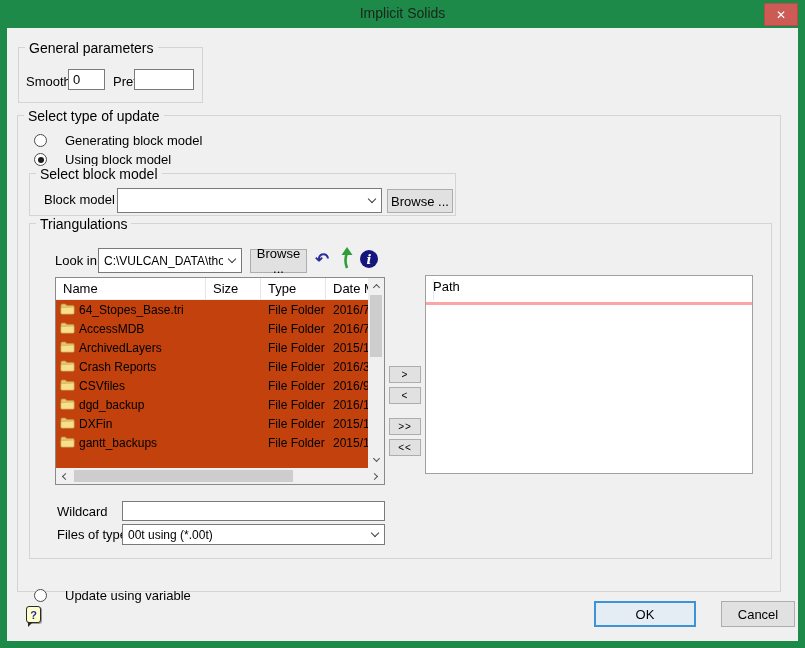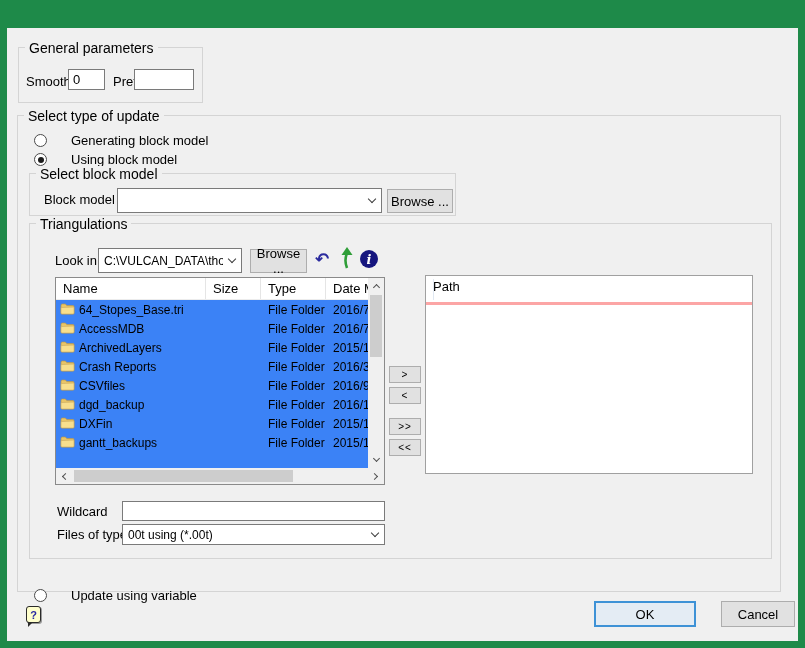--- a/index.html
+++ b/index.html
@@ -21,31 +21,31 @@
   .combo-arrow{width:18px;display:flex;align-items:center;justify-content:center;align-self:stretch;}
   .chev{display:inline-block;width:6px;height:6px;border-right:1.5px solid #3c3c3c;border-bottom:1.5px solid #3c3c3c;}
   .chev.down{transform:rotate(45deg);margin-top:-3px;}
   .chev.up{transform:rotate(-135deg);margin-top:3px;}
   .chev.left{transform:rotate(135deg);margin-left:3px;}
   .chev.right{transform:rotate(-45deg);margin-left:-3px;}
   .chev.sb{width:5px;height:5px;border-color:#505050;}
 
   .btn{position:absolute;background:#e1e1e1;border:1px solid #adadad;font-size:13px;display:flex;align-items:center;justify-content:center;cursor:pointer;padding:0;}
 
-  .radio-row{position:absolute;display:flex;align-items:center;gap:24px;cursor:pointer;}
+  .radio-row{position:absolute;display:flex;align-items:center;gap:18px;cursor:pointer;}
   .radio{width:13px;height:13px;border:1px solid #4a4a4a;border-radius:50%;background:#fff;position:relative;flex:none;}
   .radio.checked::after{content:"";position:absolute;left:2.5px;top:2.5px;width:6px;height:6px;border-radius:50%;background:#1c1c1c;}
 
   
   .undo-icon{position:absolute;color:#2b2b9e;font-size:17px;font-weight:bold;line-height:1;cursor:pointer;font-family:"DejaVu Sans",sans-serif;}
   .up-icon{position:absolute;cursor:pointer;}
   .info-icon{position:absolute;width:18px;height:18px;border-radius:50%;background:#15157e;color:#fff;display:flex;align-items:center;justify-content:center;font-family:"DejaVu Serif",serif;font-weight:bold;font-size:13px;font-style:italic;cursor:pointer;}
 
   
-  .filelist{position:absolute;background:#3b82f6;border:1px solid #8a8a8a;}
+  .filelist{position:absolute;background:#c2410c;border:1px solid #8a8a8a;}
   .fl-header{position:absolute;left:0;top:0;width:313px;height:22px;display:grid;grid-template-columns:150px 55px 65px 43px;background:#fff;border-bottom:1px solid #ececec;cursor:pointer;}
   .fl-hcell{padding:3px 0 0 7px;font-size:13px;border-right:1px solid #e5e5e5;overflow:hidden;white-space:nowrap;}
   .fl-body{position:absolute;left:0;top:22px;width:313px;}
   .fl-row{display:grid;grid-template-columns:150px 55px 65px 43px;height:19px;align-items:center;cursor:pointer;}
   .fl-cell{padding-left:7px;font-size:12px;white-space:nowrap;overflow:hidden;}
   .fl-name{display:flex;align-items:center;gap:4px;padding-left:4px;}
   .folder-icon{flex:none;}
   .fl-vscroll{position:absolute;right:0;top:0;width:16px;height:190px;background:#f0f0f0;}
   .fl-hscroll{position:absolute;left:0;bottom:0;width:328px;height:16px;background:#f0f0f0;}
   .sb-btn{position:absolute;width:16px;height:16px;display:flex;align-items:center;justify-content:center;cursor:pointer;}
@@ -62,20 +62,26 @@
   
   .help-icon{position:absolute;width:15px;height:17px;background:#ffffcc;border:1px solid #2a2a2a;border-radius:3px;box-shadow:1px 1px 0 #9a9a9a;color:#2929a3;font-weight:bold;font-size:11px;display:flex;align-items:center;justify-content:center;cursor:pointer;}
   .help-icon::after{content:"";position:absolute;left:1px;bottom:-5px;border-top:5px solid #2a2a2a;border-right:5px solid transparent;}
   .ok-btn{border:2px solid #3e92d6;background:#e4ecf4;}
 </style>
 </head>
 <body>
 
 <div class="window">
 
+  <div class="titlebar">
+    <div class="title">Implicit Solids</div>
+    <div class="close-btn">
+      <span>✕</span>
+    </div>
+  </div>
 
   <div class="dialog-body">
 
     <div class="group" style="left:11px;top:19px;width:185px;height:56px;">
       <span class="legend">General parameters</span>
       <span class="lbl" style="left:7px;top:26px;">Smoothing</span>
       <input class="txt" style="left: 49px; top: 21px; width: 37px; height: 21px;" value="0">
       <span class="lbl" style="left:94px;top:26px;">Prefix</span>
       <input class="txt" style="left: 115px; top: 21px; width: 60px; height: 21px;" value="">
     </div>

